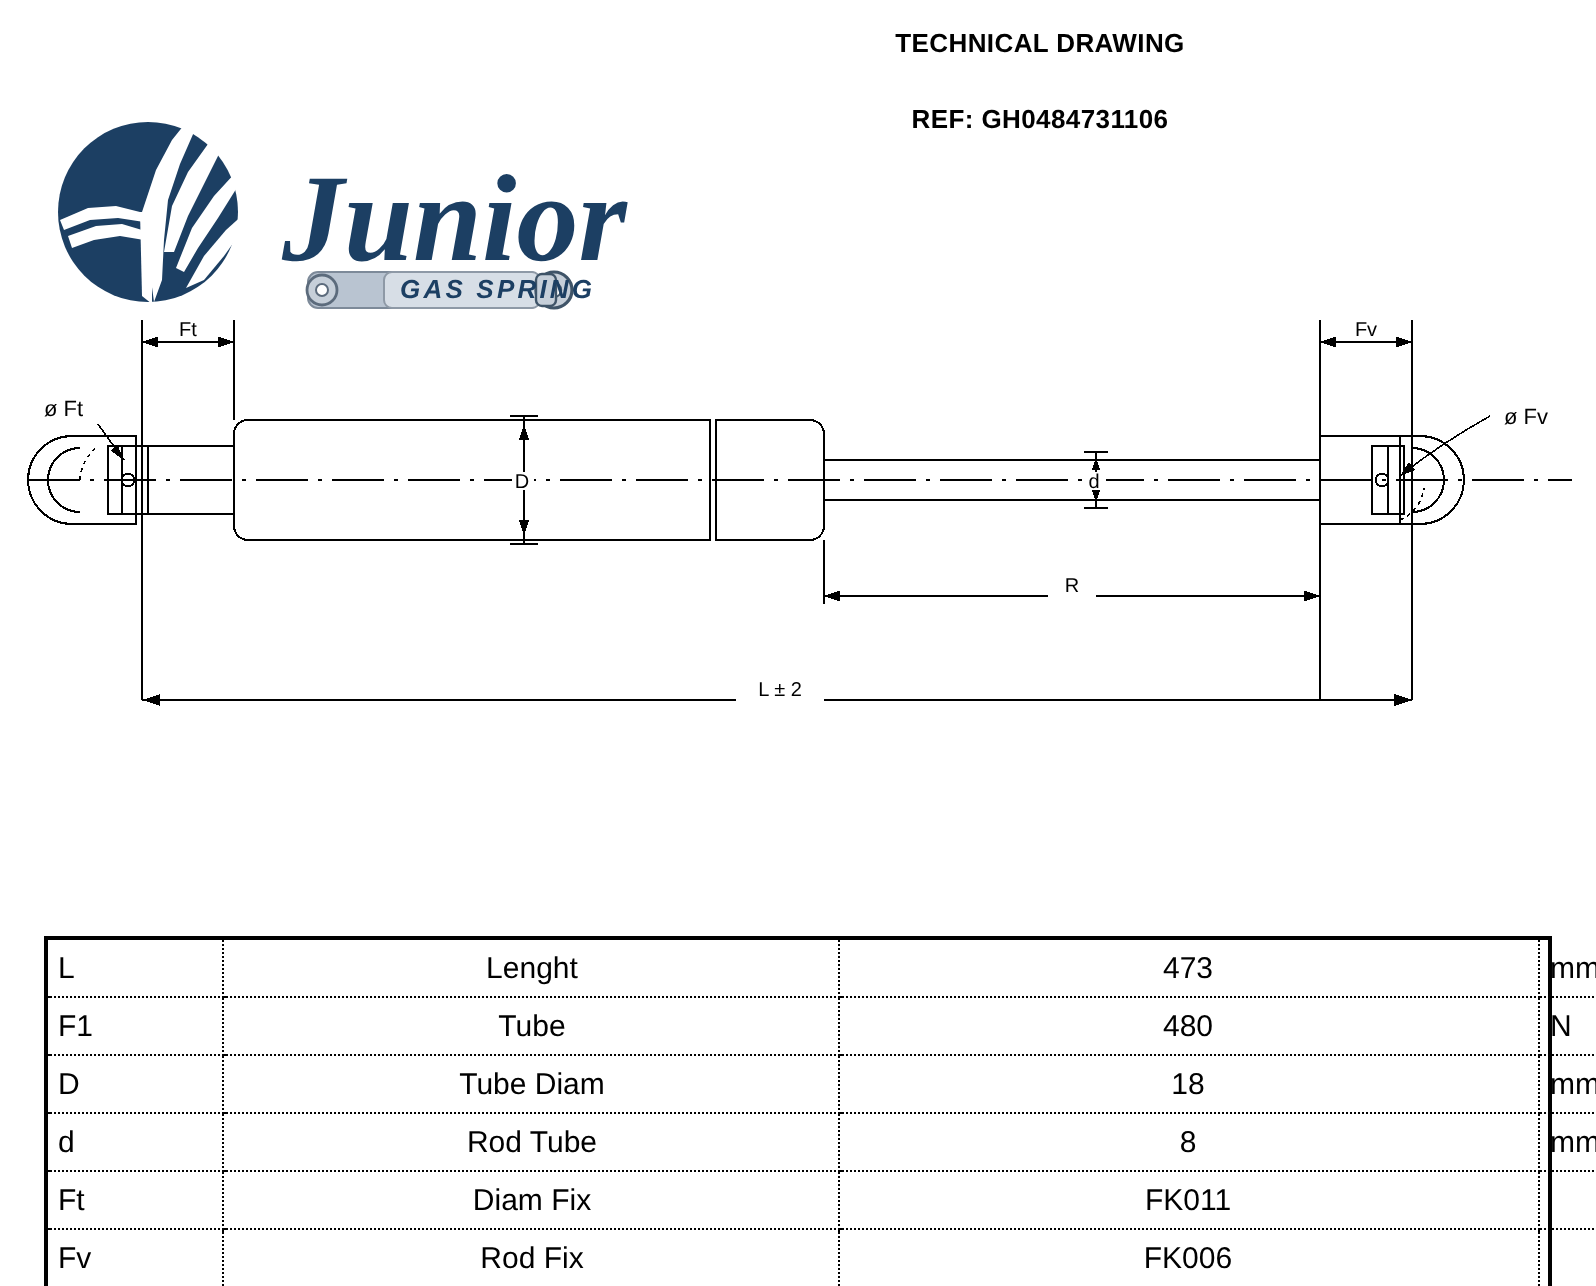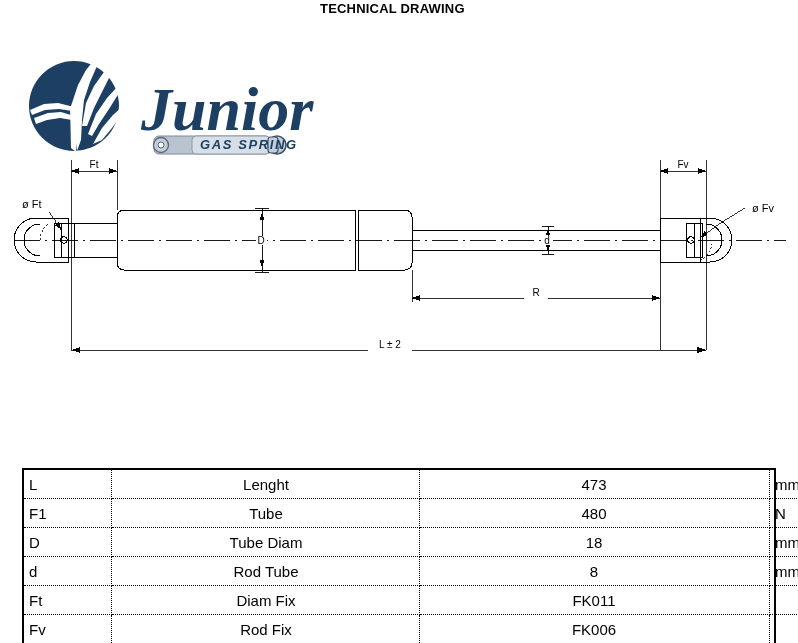--- a/index.html
+++ b/index.html
@@ -20,23 +20,23 @@
   #header {
     position: absolute;
     left: 0;
     top: 0;
     width: 798px;
     height: 150px;
   }
   #title-block {
     position: absolute;
     left: 320px;
-    top: 0;
+    top: 13px;
     width: 400px;
-    text-align: left;
+    text-align: center;
   }
   #doc-title {
     font-size: 13px;
     font-weight: bold;
     letter-spacing: 0.2px;
     line-height: 18px;
   }
   #doc-ref {
     font-size: 13px;
     font-weight: bold;
@@ -105,20 +105,21 @@
     padding-left: 5px;
   }
 </style>
 </head>
 <body>
 
 <div id="header">
 
   <div id="title-block">
     <div id="doc-title">TECHNICAL DRAWING</div>
+    <div id="doc-ref">REF:  GH0484731106</div>
   </div>
 
   <div id="logo">
     <svg width="300" height="118" viewBox="0 0 300 118">
 
       <g>
         <circle cx="60" cy="58" r="45" fill="#1c3f63"></circle>
 
         <path d="M63 103 L57 58 L64 37 L72 22 L80 12 L86 6 L83 18 L76 34 L70 52 L68 72 L67 92 Z" fill="#ffffff"></path>
         <path d="M68 78 L72 55 L80 38 L90 24 L99 14 L104 9 L98 24 L89 42 L80 60 L73 78 Z" fill="#ffffff"></path>

